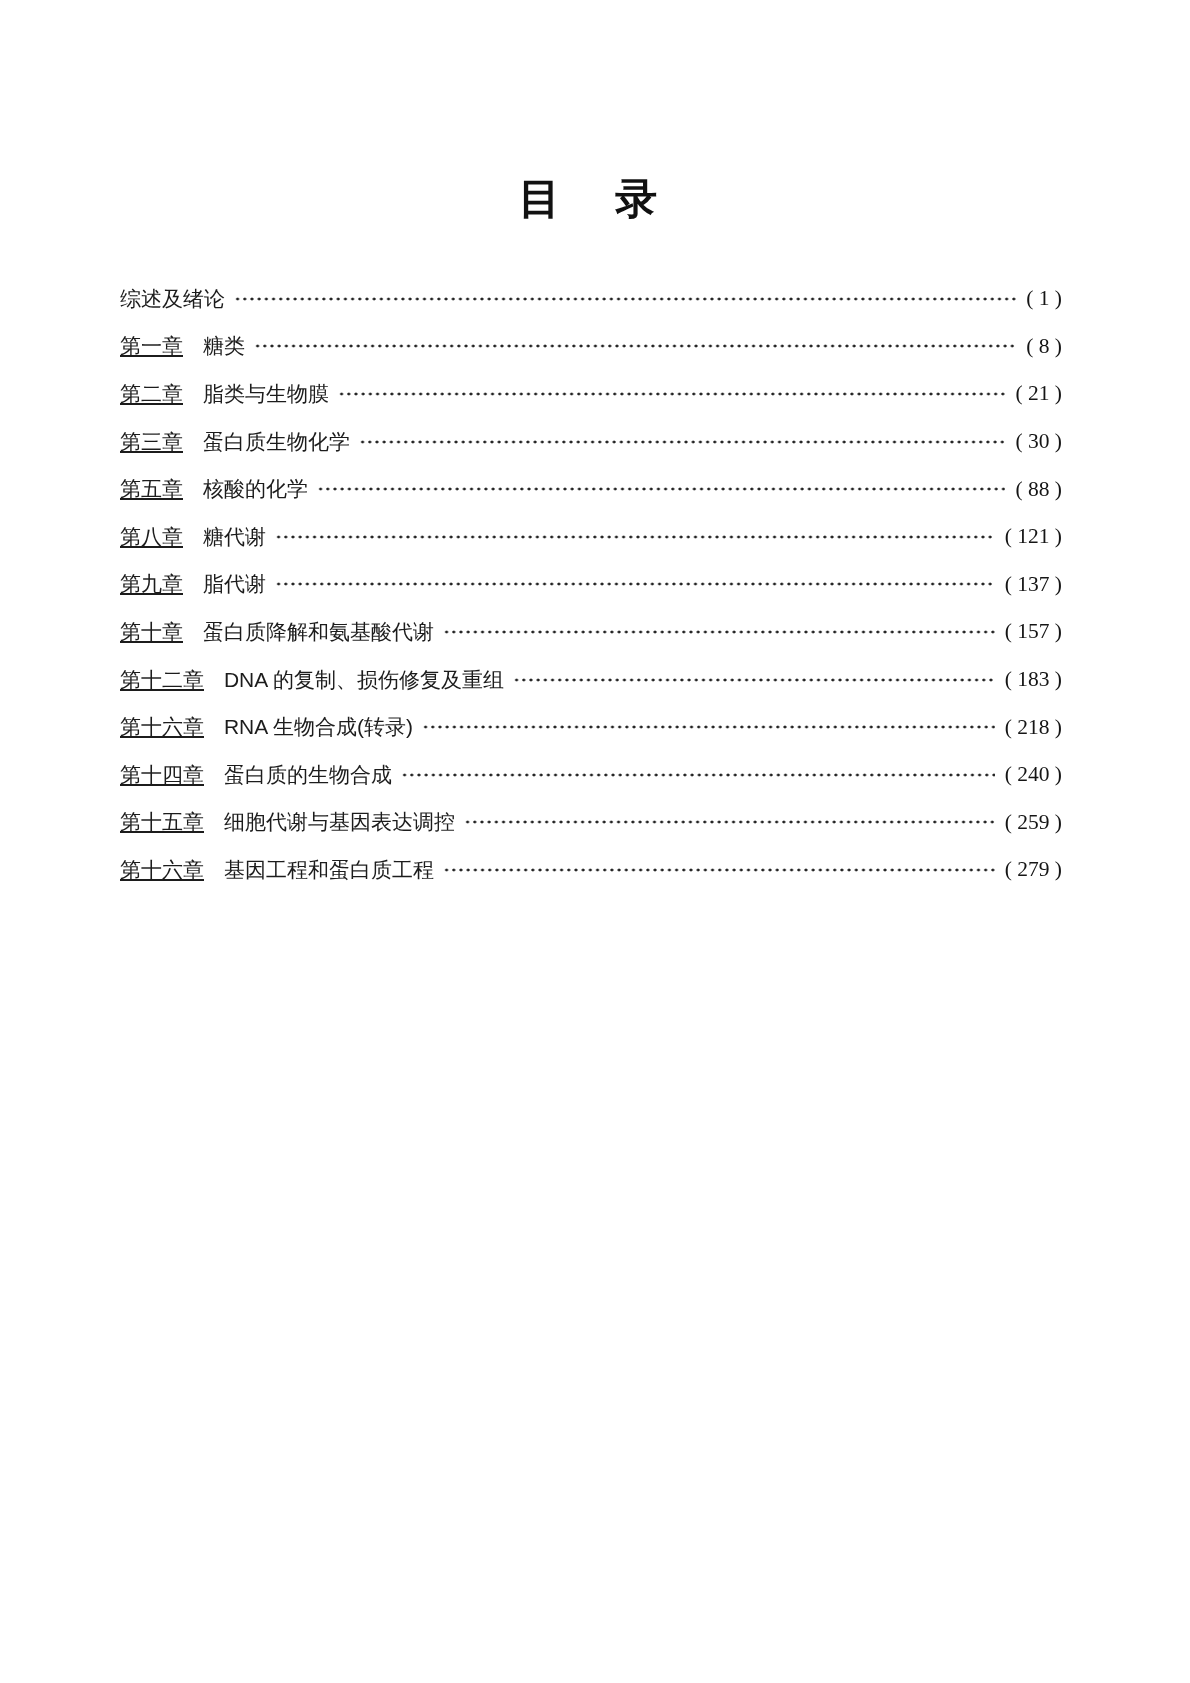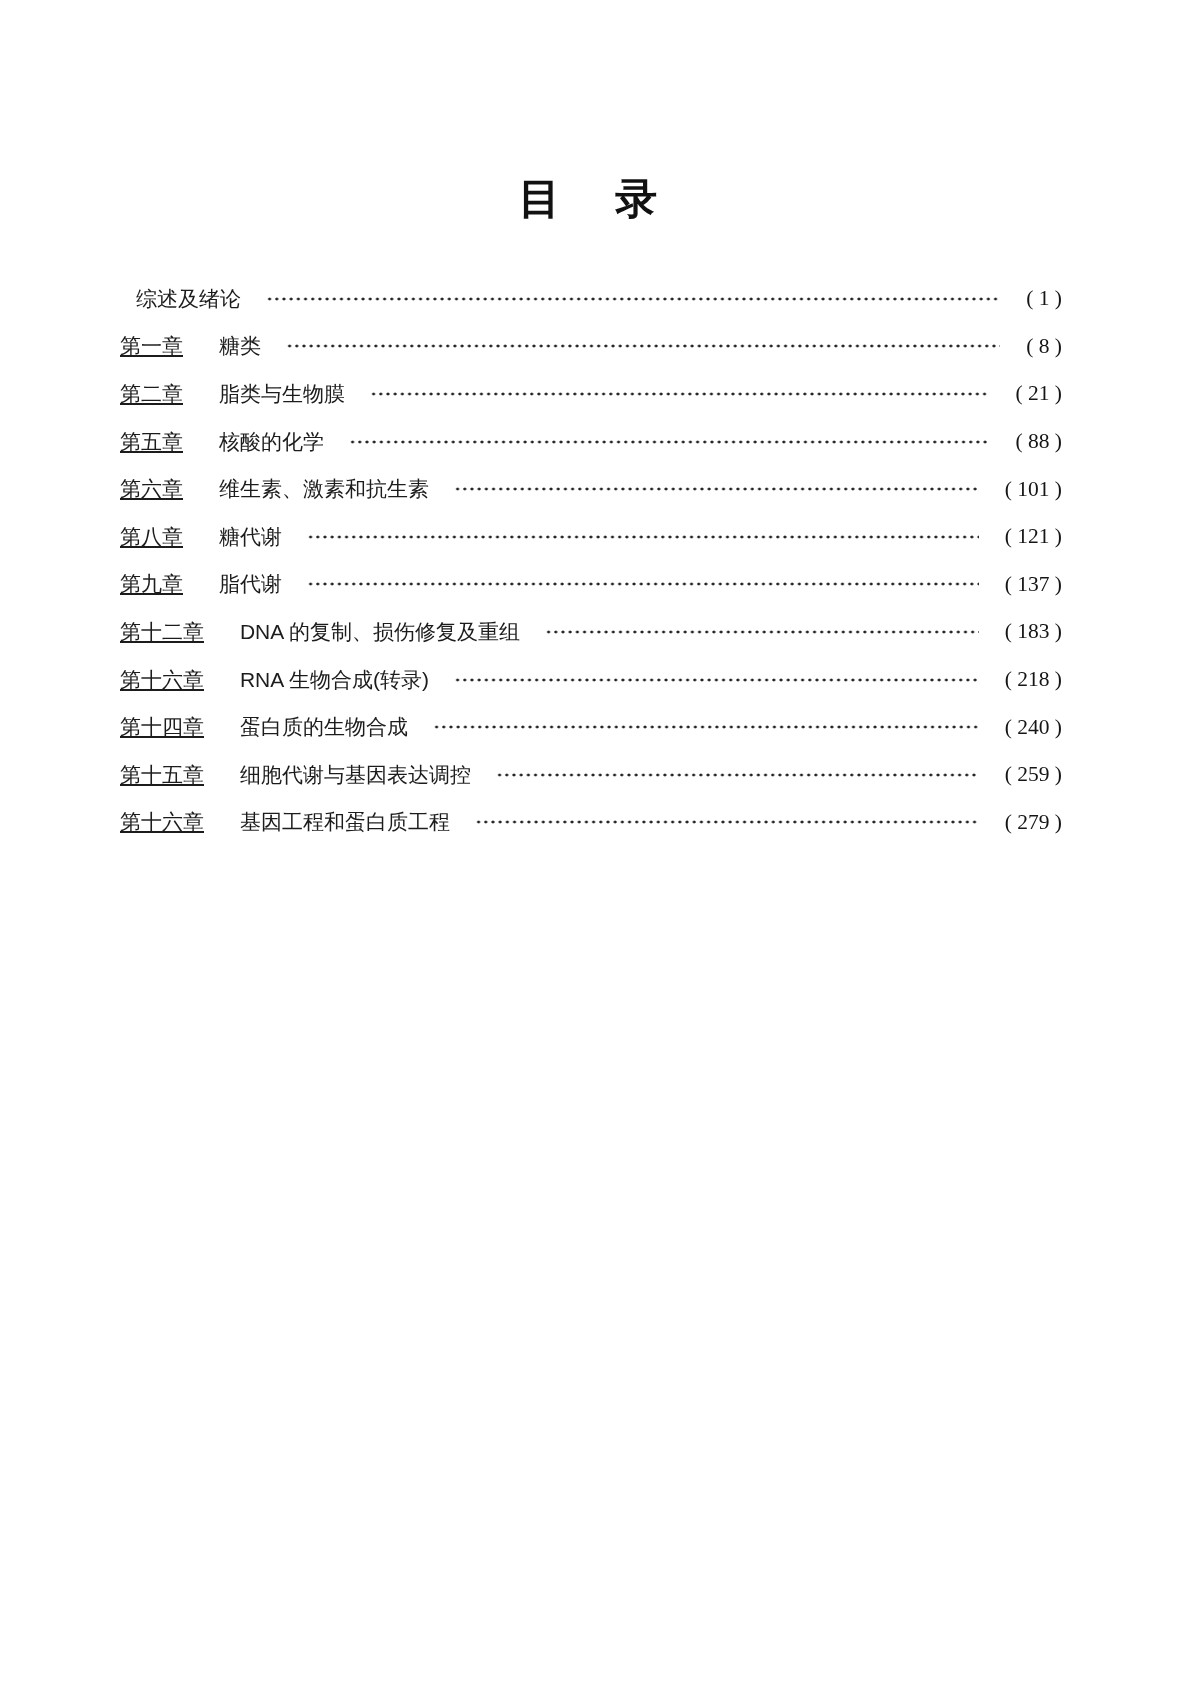--- a/index.html
+++ b/index.html
@@ -33,21 +33,20 @@
     margin-top: 55px;
   }
   .toc-row {
     display: flex;
     align-items: center;
     height: 47.6px;
     font-size: 21px;
     font-weight: 500;
     color: #1c1c1c;
     white-space: nowrap;
-    gap: 16px;
   }
   .toc-row .chapter {
     margin-right: 0.95em;
     flex: 0 0 auto;
     text-decoration: underline;
   }
   .toc-row .chapter:empty {
     margin-right: 0;
   }
   .toc-row .title {
@@ -93,51 +92,57 @@
     <span class="pagenum">( 8 )</span>
   </div>
 
   <div class="toc-row">
     <span class="chapter">第二章</span>
     <span class="title">脂类与生物膜</span>
     <span class="leader"></span>
     <span class="pagenum">( 21 )</span>
   </div>
 
+  <div class="toc-row">
+    <span class="chapter">第三章</span>
+    <span class="title">蛋白质生物化学</span>
+    <span class="leader"></span>
+    <span class="pagenum">( 30 )</span>
+  </div>
 
 
   <div class="toc-row">
     <span class="chapter">第五章</span>
     <span class="title">核酸的化学</span>
     <span class="leader"></span>
     <span class="pagenum">( 88 )</span>
   </div>
 
-  <div class="toc-row">
-    <span class="chapter">第六章</span>
-    <span class="title">维生素、激素和抗生素</span>
-    <span class="leader"></span>
-    <span class="pagenum">( 101 )</span>
-  </div>
 
 
   <div class="toc-row">
     <span class="chapter">第八章</span>
     <span class="title">糖代谢</span>
     <span class="leader"></span>
     <span class="pagenum">( 121 )</span>
   </div>
 
   <div class="toc-row">
     <span class="chapter">第九章</span>
     <span class="title">脂代谢</span>
     <span class="leader"></span>
     <span class="pagenum">( 137 )</span>
   </div>
 
+  <div class="toc-row">
+    <span class="chapter">第十章</span>
+    <span class="title">蛋白质降解和氨基酸代谢</span>
+    <span class="leader"></span>
+    <span class="pagenum">( 157 )</span>
+  </div>
 
 
   <div class="toc-row">
     <span class="chapter">第十二章</span>
     <span class="title">DNA 的复制、损伤修复及重组</span>
     <span class="leader"></span>
     <span class="pagenum">( 183 )</span>
   </div>
 
   <div class="toc-row">

